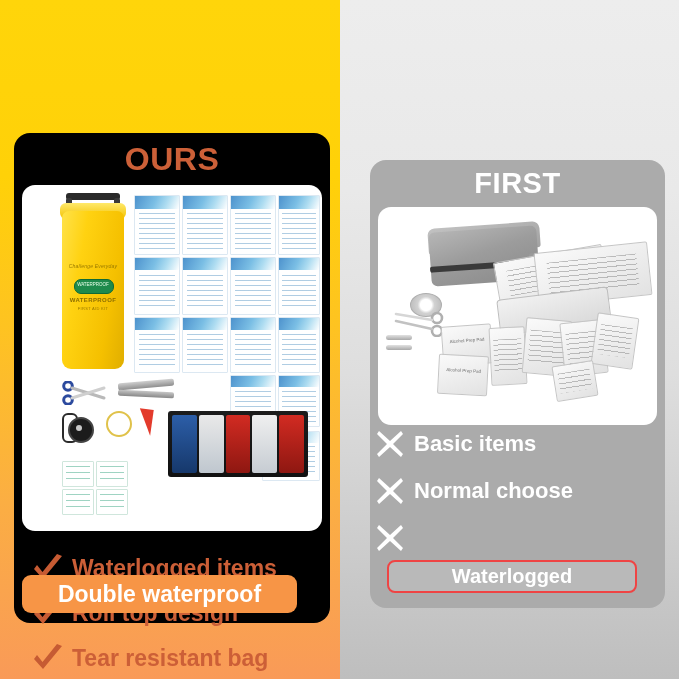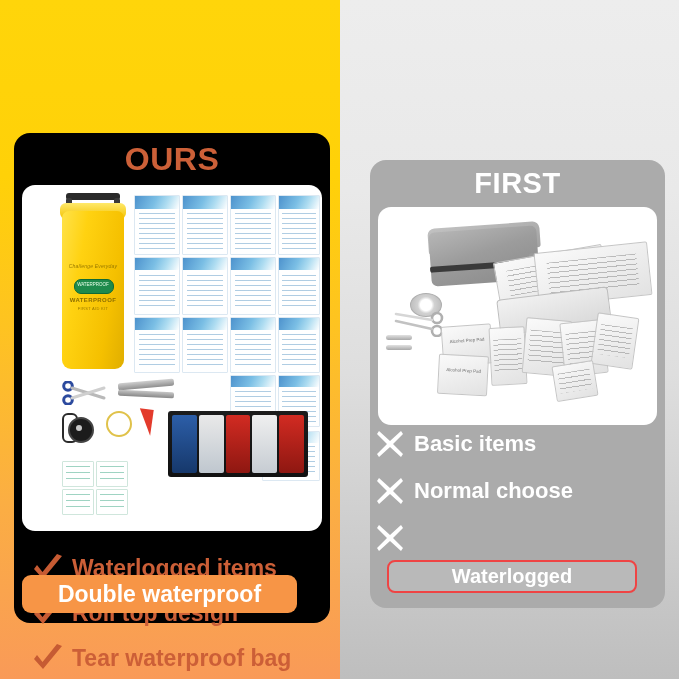--- a/index.html
+++ b/index.html
@@ -304,21 +304,21 @@
         </span>
         <span class="flabel flabel-ours">Roll top design</span>
       </div>
 
       <div class="frow">
         <span class="ficon">
           <svg width="34" height="30" viewBox="0 0 34 30">
             <path d="M3 15 L12 25 L31 2 L26 0 L11.5 18 L6 11 Z" fill="#C65B33"></path>
           </svg>
         </span>
-        <span class="flabel flabel-ours">Tear waterproof bag</span>
+        <span class="flabel flabel-ours">Tear resistant bag</span>
       </div>
     </div>
   </div>
 
   <div class="pill pill-ours">Double waterproof</div>
 
   <div class="card card-others">
 
     <div class="card-head head-others">FIRST</div>
 

